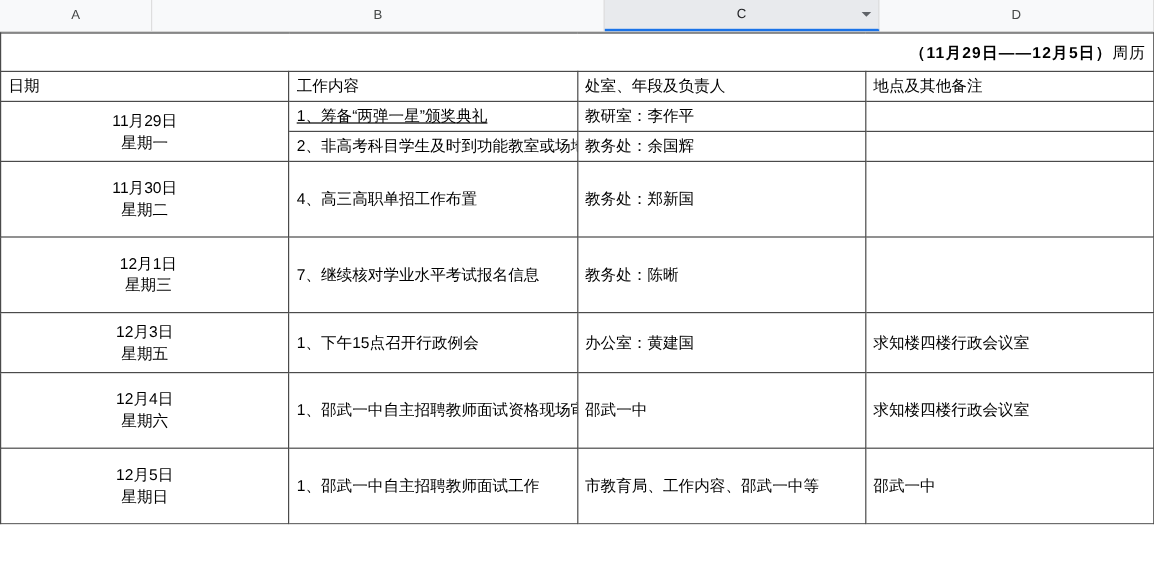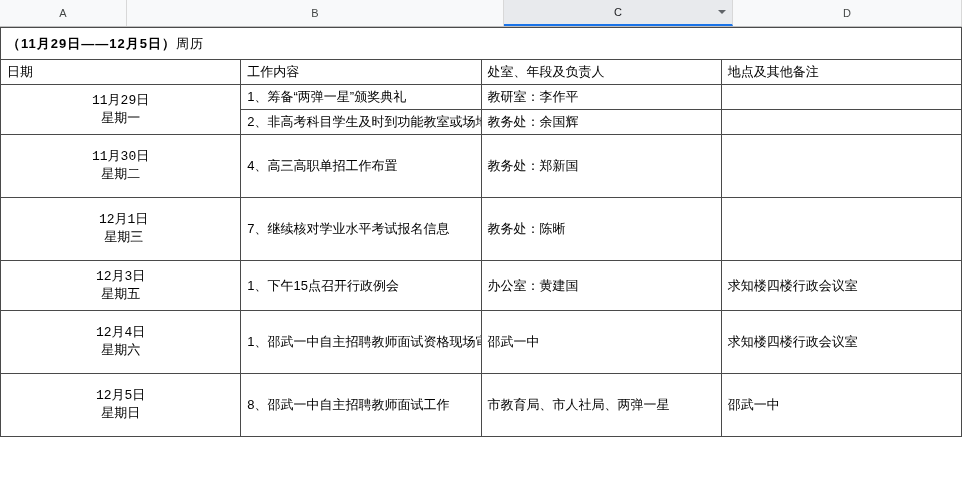--- a/index.html
+++ b/index.html
@@ -77,41 +77,40 @@
     overflow: hidden;
     white-space: nowrap;
   }
   td.col-a { width: 127px; }
   td.col-b { width: 377px; margin-left: 39px; }
   td.col-c { width: 229px; margin-left: 30px; }
   td.col-d { width: 229px; }
 
   
   .title-cell {
-    text-align: left;
+    text-align: right;
     font-size: 17px;
     font-weight: normal;
     height: 32px;
     letter-spacing: 1px;
   }
   .title-cell .bold-part { font-weight: bold; }
 
   
   .hdr {
     height: 25px;
     font-size: 13px;
   }
   .left { text-align: left; }
 
   .date-cell {
     text-align: center;
     line-height: 1.35;
     white-space: normal;
     font-size: 13px;
-    font-family: Liberation Mono, monospace;
   }
   .date-cell .l1, .date-cell .l2 { display: block; }
 
   
   .filler { height: 14px; background: #ffffff; }
 </style>
 </head>
 <body>
 
 <div id="app">
@@ -147,21 +146,21 @@
           <td class="col-b hdr">工作内容</td>
           <td class="col-c hdr">处室、年段及负责人</td>
           <td class="col-d hdr">地点及其他备注</td>
         </tr>
 
         <tr>
           <td class="col-a date-cell" rowspan="2" style="height:25px;">
             <span class="l1">11月29日</span>
             <span class="l2">星期一</span>
           </td>
-          <td class="col-b left" style="height:25px;">1、筹备“两弹一星”颁奖典礼</td>
+          <td class="col-b left" style="height:25px;text-decoration:underline;">1、筹备“两弹一星”颁奖典礼</td>
           <td class="col-c left">教研室：李作平</td>
           <td class="col-d left"></td>
         </tr>
         <tr>
           <td class="col-b left" style="height:25px;">2、非高考科目学生及时到功能教室或场地上课情况检查（本周</td>
           <td class="col-c left">教务处：余国辉</td>
           <td class="col-d left"></td>
         </tr>
 
         <tr>
@@ -202,22 +201,22 @@
           <td class="col-b left">1、邵武一中自主招聘教师面试资格现场审查（上午12点之前）</td>
           <td class="col-c left">邵武一中</td>
           <td class="col-d left">求知楼四楼行政会议室</td>
         </tr>
 
         <tr>
           <td class="col-a date-cell" style="height:63px;margin-left:42px;">
             <span class="l1">12月5日</span>
             <span class="l2">星期日</span>
           </td>
-          <td class="col-b left">8、邵武一中自主招聘教师面试工作</td>
-          <td class="col-c left">市教育局、市人社局、两弹一星</td>
+          <td class="col-b left">1、邵武一中自主招聘教师面试工作</td>
+          <td class="col-c left">市教育局、工作内容、邵武一中等</td>
           <td class="col-d left">邵武一中</td>
         </tr>
       </tbody>
     </table>
     <div class="filler"></div>
   </div>
 
 </div>
 
 </body></html>

